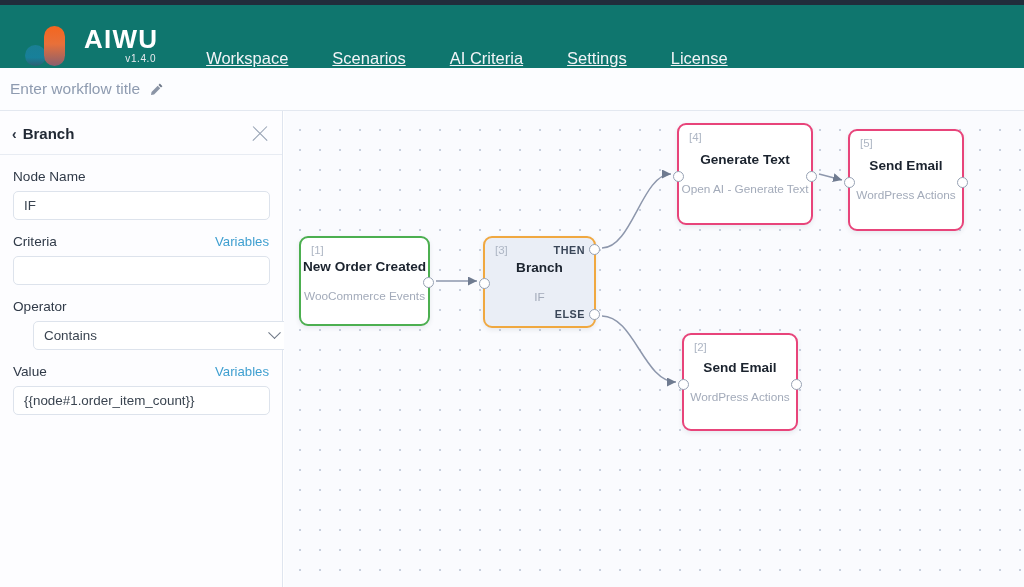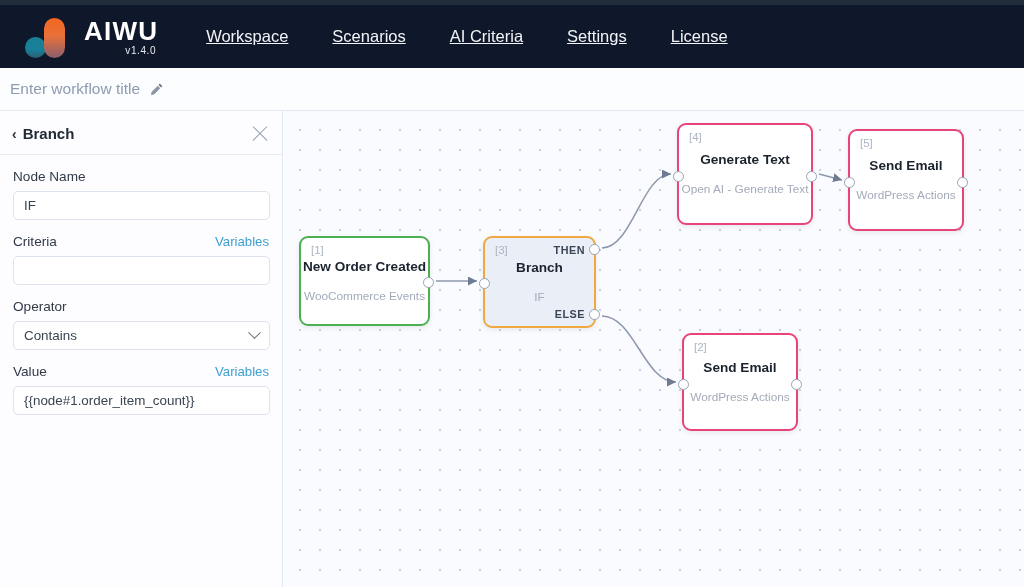--- a/index.html
+++ b/index.html
@@ -18,22 +18,22 @@
 
   
   .topstrip {
     position: absolute; top: 0; left: 0;
     width: 1024px; height: 5px;
     background: #212d3b;
   }
   .header {
     position: absolute; top: 5px; left: 0;
     width: 1024px; height: 63px;
-    background: #0f172a;
-    display: flex; align-items: center;
+    background: #0f766e;
+    display: flex; align-items: flex-end;
   }
   .logo-wrap {
     display: flex; align-items: center;
     margin-left: 24px;
   }
   .logo-mark {
     position: relative;
     width: 50px; height: 46px;
     margin-right: 10px;
   }
@@ -181,20 +181,21 @@
     width: 257px; height: 29px;
     border: 1px solid #dde3ec;
     border-radius: 5px;
     background: #ffffff;
     display: flex; align-items: center;
     justify-content: space-between;
     padding: 0 10px;
     color: #3a4450;
     font-size: 13.4px;
     cursor: pointer;
+    margin-left: 20px;
   }
   .chev-down {
     width: 9px; height: 9px;
     border-right: 1.6px solid #6d7785;
     border-bottom: 1.6px solid #6d7785;
     transform: rotate(45deg) translate(-2px,-2px);
   }
 
   
   .canvas {

